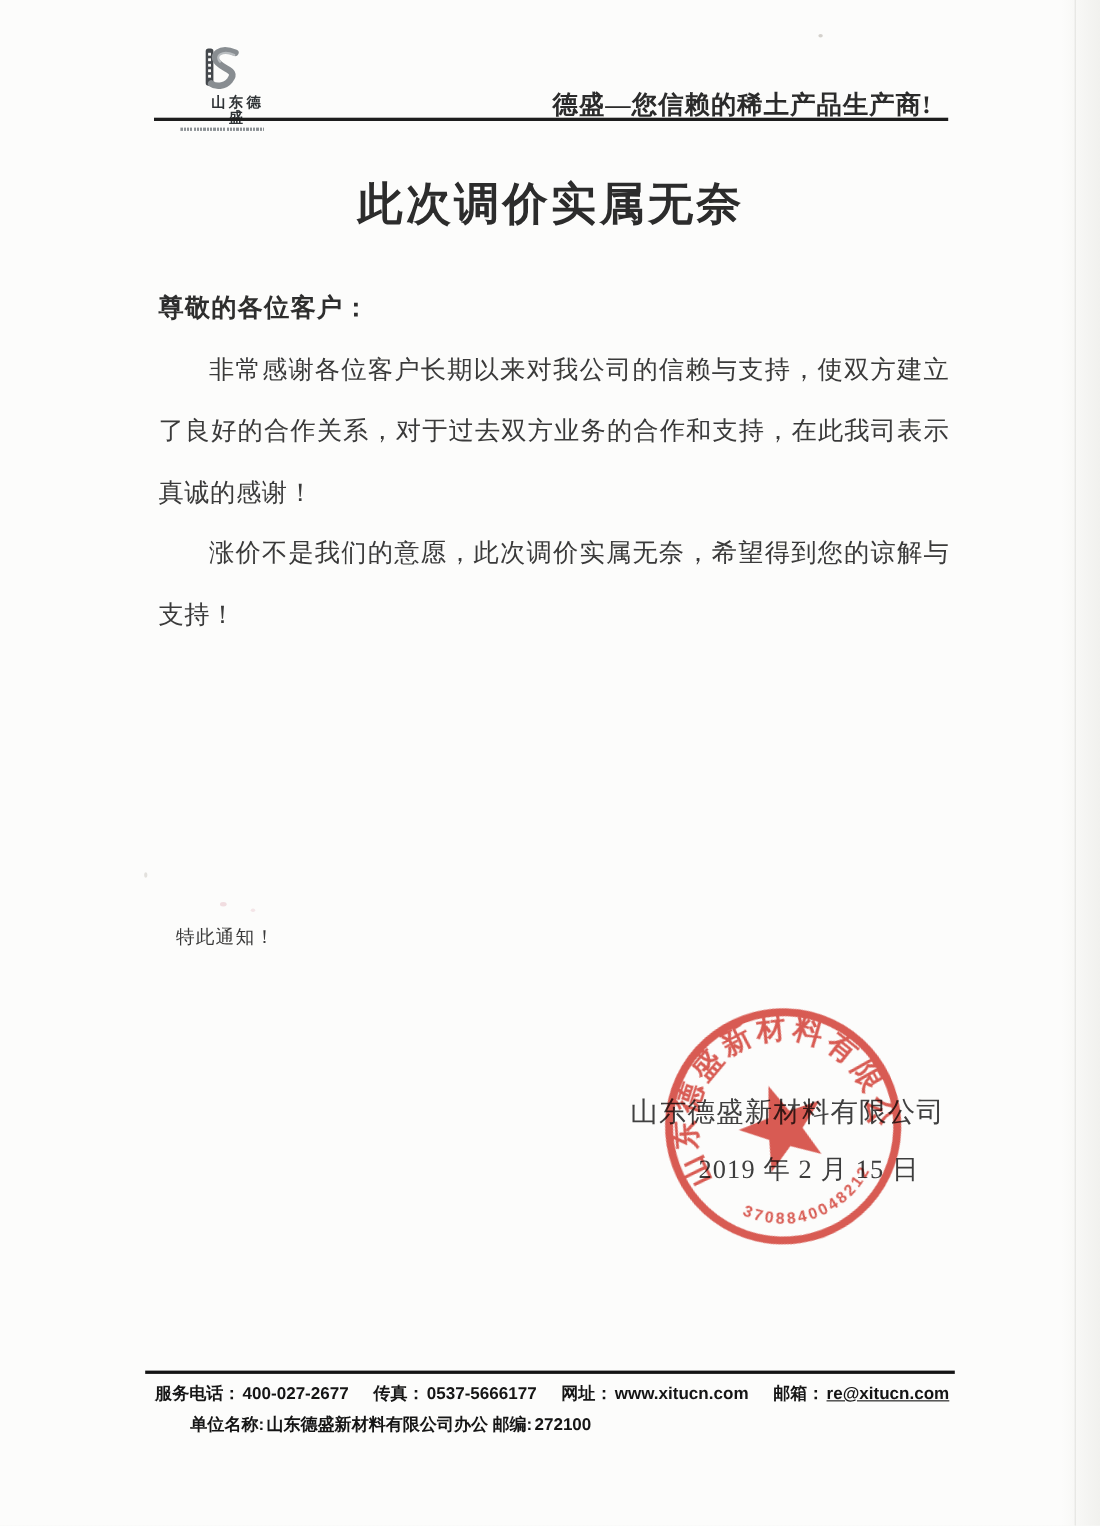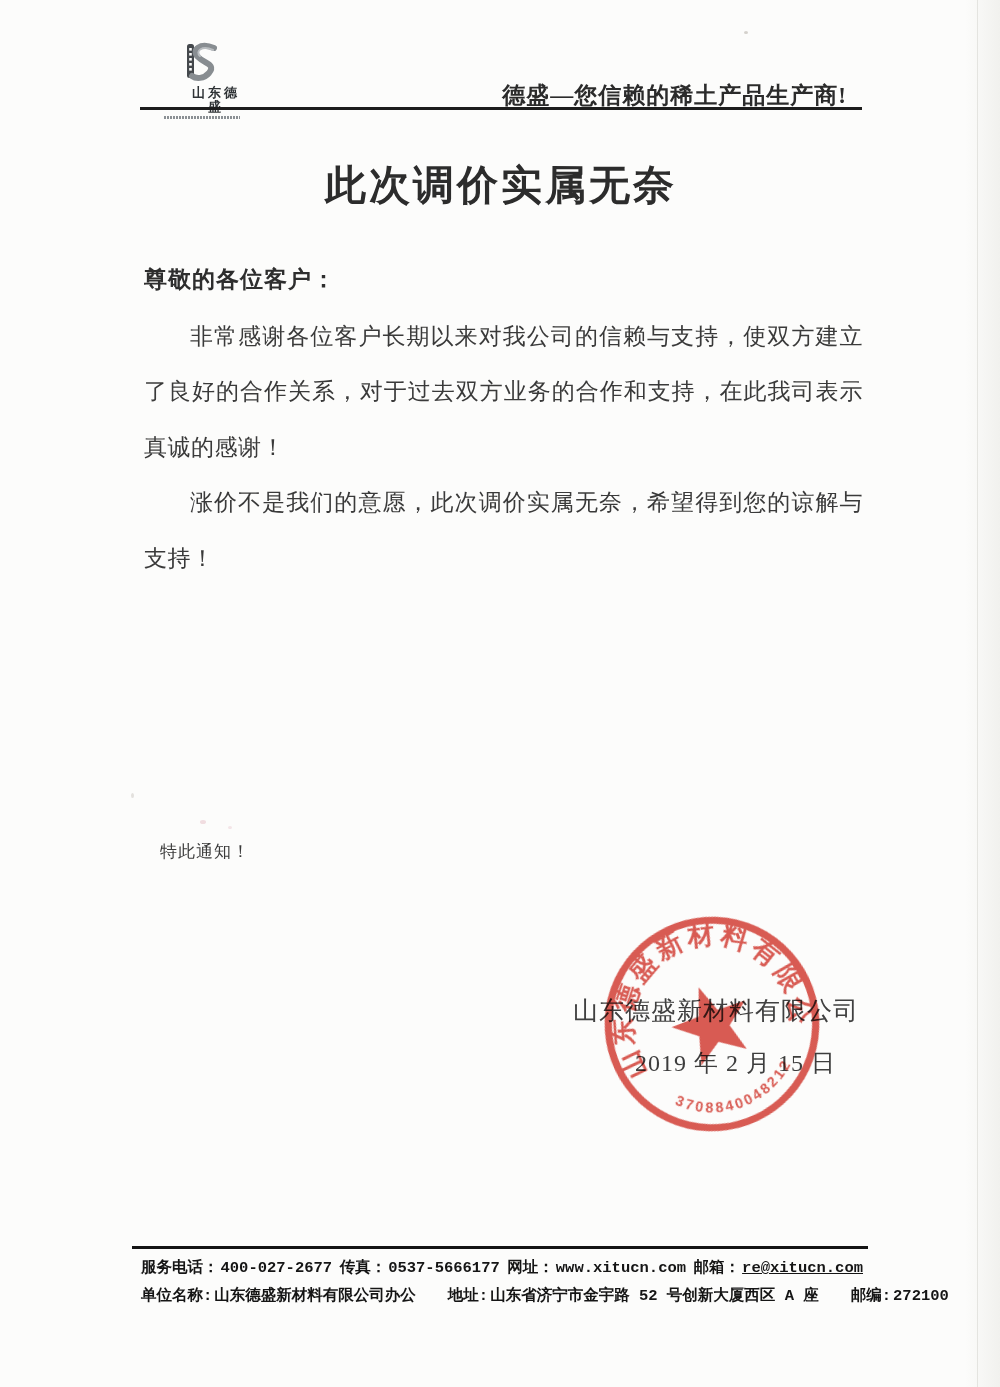--- a/index.html
+++ b/index.html
@@ -73,22 +73,22 @@
 
   
   .footer-rule{position:absolute;left:132px;top:1246px;width:736px;height:3px;background:#141414;}
   .footer{
     position:absolute;left:141px;top:1254px;width:722px;
     font-family:"Liberation Sans","DejaVu Sans",sans-serif;
     font-weight:bold;color:#151515;
   }
   .f-row{display:flex;align-items:baseline;font-size:15.5px;line-height:28px;}
   .f-row.first{justify-content:space-between;}
-  .f-row.second{gap:32px;}
-  .f-item{white-space:nowrap;font-family:Liberation Mono, monospace;}
+  .f-row.second{gap:4px;margin-left:32px;}
+  .f-item{white-space:nowrap;}
   .f-item .val{margin-left:2px;}
   .underlined{text-decoration:underline;}
 </style>
 </head>
 <body>
 
 <div class="page">
 
   <div class="scan-edge-line"></div>
   <div class="speck s1"></div>
@@ -157,21 +157,18 @@
       </span>
       <span class="f-item">
         <span>邮箱：</span><span class="val underlined">re@xitucn.com</span>
       </span>
     </div>
     <div class="f-row second">
       <span class="f-item">
         <span>单位名称:</span><span class="val">山东德盛新材料有限公司办公</span>
       </span>
       <span class="f-item">
-        <span>地址:</span><span class="val">山东省济宁市金宇路 52 号创新大厦西区 A 座</span>
-      </span>
-      <span class="f-item">
         <span>邮编:</span><span class="val">272100</span>
       </span>
     </div>
   </div>
 
 </div>
 
 </body></html>

